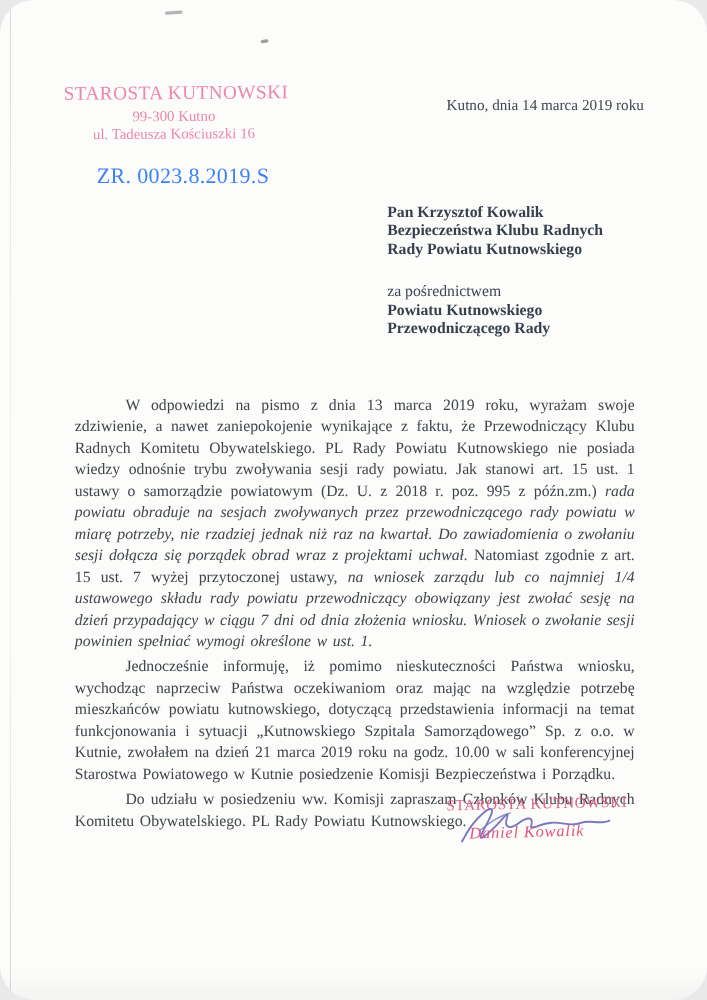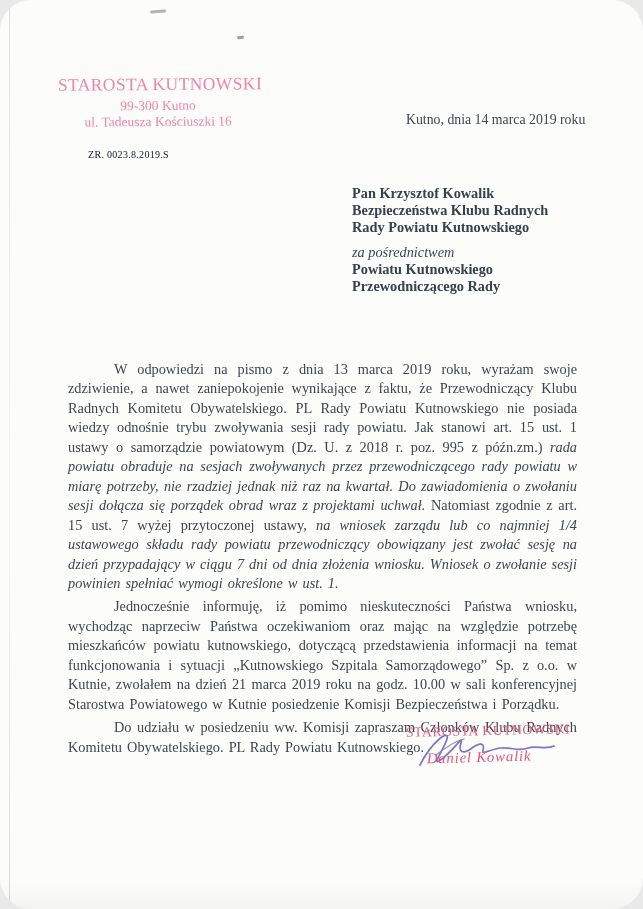--- a/index.html
+++ b/index.html
@@ -35,38 +35,38 @@
   .letterhead {
     position:absolute; left:58px; top:74px; width:200px;
     text-align:center; color:#ec86ad;
     transform:rotate(-0.4deg);
   }
   .letterhead .office { font-size:17.5px; letter-spacing:0.4px; white-space:nowrap; }
   .letterhead .postal { font-size:13.5px; margin-top:3px; }
   .letterhead .street { font-size:13.5px; white-space:nowrap; }
 
   .dateline {
-    position:absolute; left:406px; top:112px;
+    position:absolute; left:406px; top:88px;
     font-size:13.8px; color:#3e4652; white-space:nowrap;
   }
 
   .reference {
     position:absolute; left:88px; top:149px;
-    font-size:10px; color:#0f172a; letter-spacing:0.3px;
+    font-size:20px; color:#3b82f6; letter-spacing:0.3px;
   }
 
   
   .recipient {
     position:absolute; left:352px; top:185px;
     font-size:14.3px; line-height:17.2px;
     color:#37414e; font-weight:bold; white-space:nowrap;
   }
   .recipient .via-label {
-    font-weight:normal; font-style:italic;
-    margin-top:7px; color:#3c4document652;
+    font-weight:normal; 
+    margin-top:20px; color:#3c4document652;
   }
   .recipient .via-label { color:#3c4652; }
 
   
   .body-text {
     position:absolute; left:64px; top:356px; width:517px;
     font-size:14.3px; line-height:19.45px;
     color:#3f454b; text-align:justify;
   }
   .body-text p { margin:4px; text-indent:46px; word-spacing:1.5px; }

